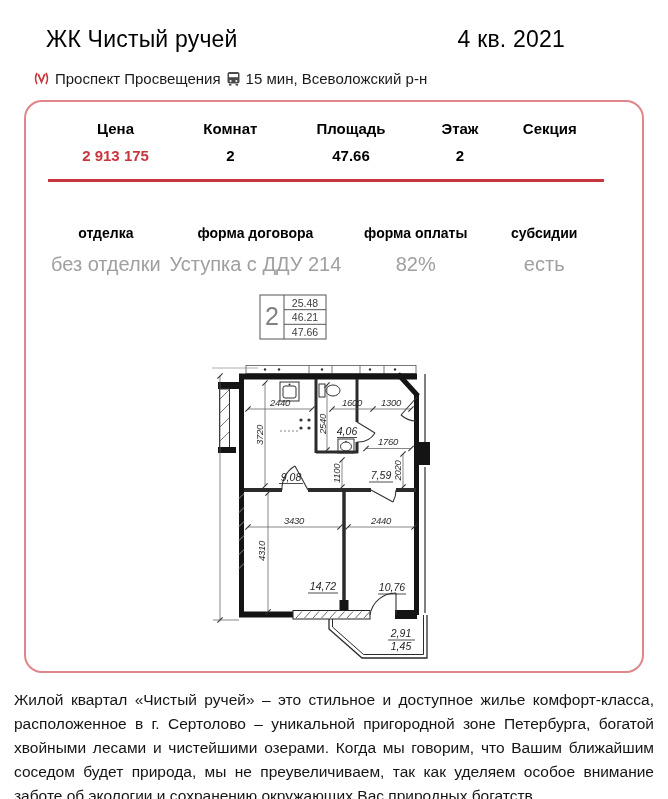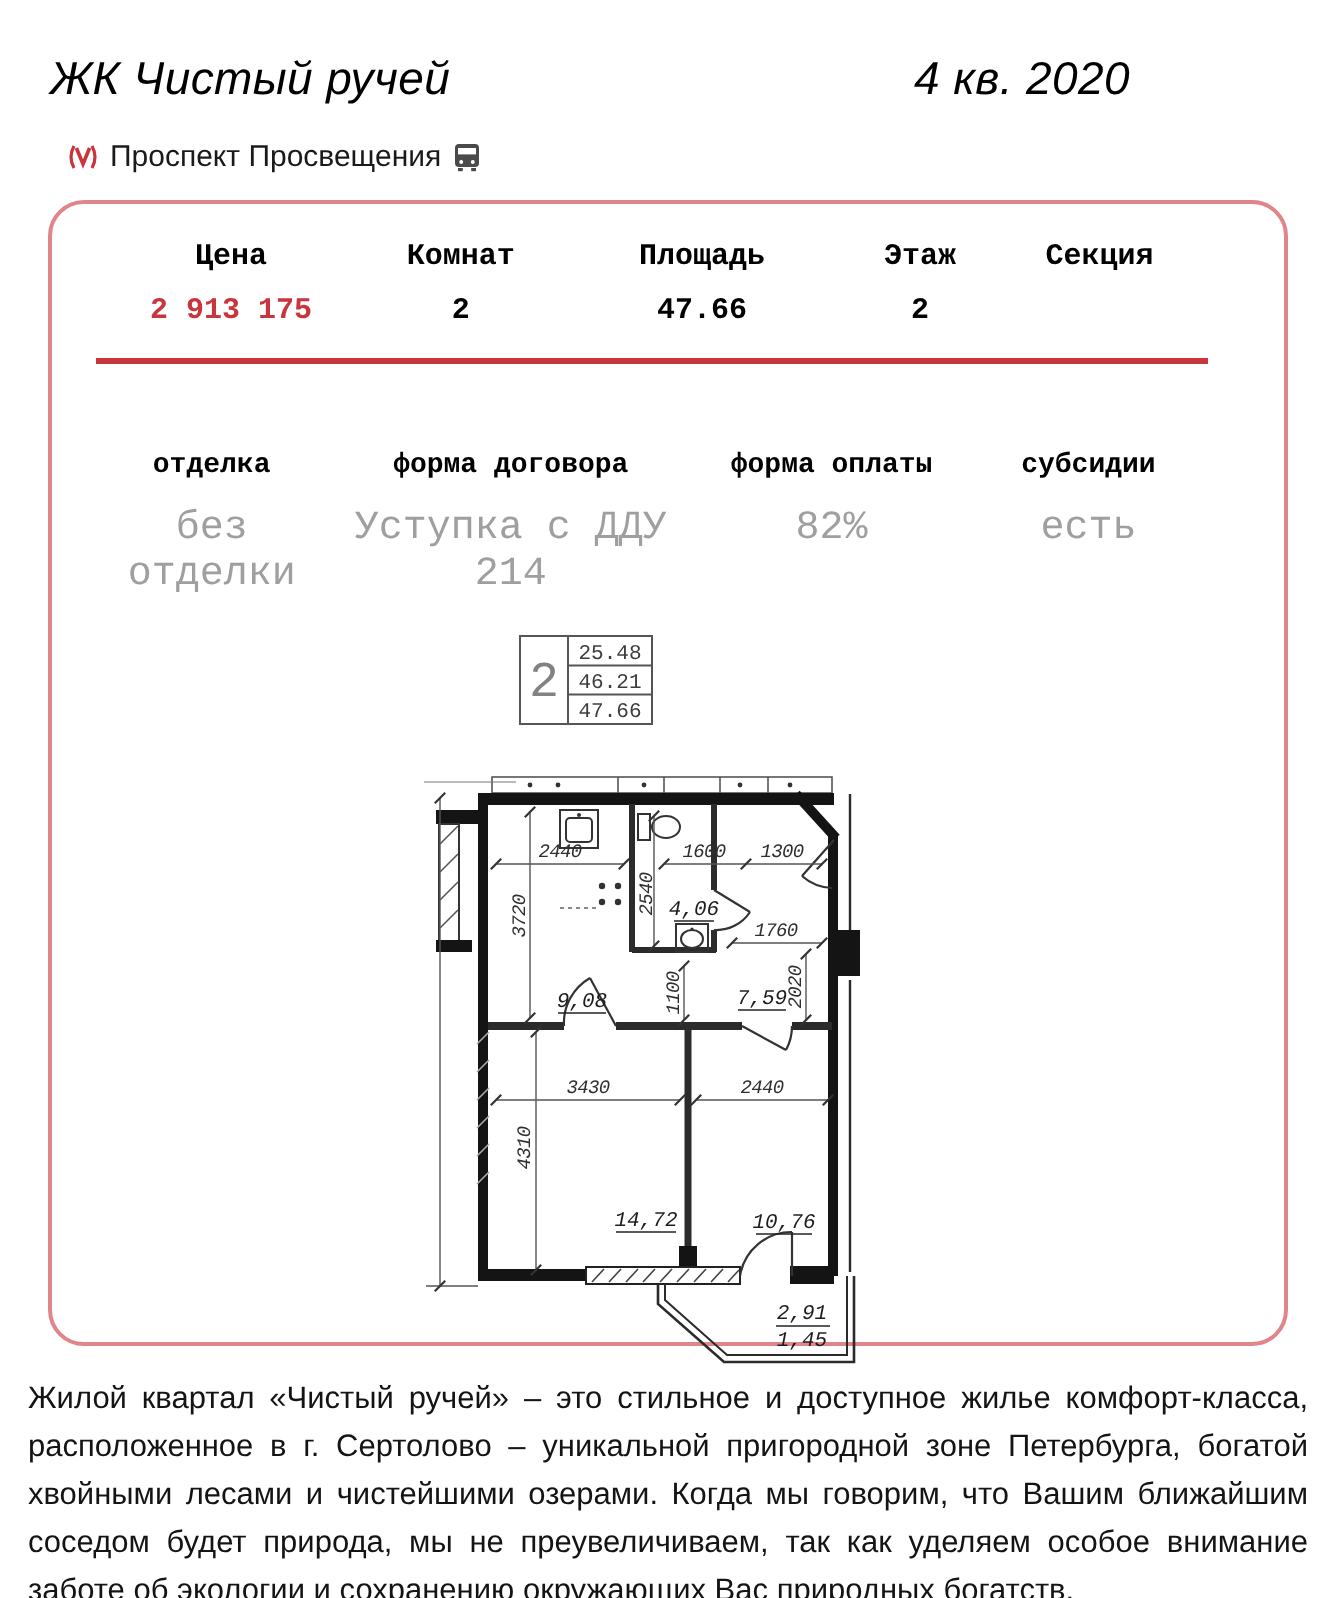--- a/index.html
+++ b/index.html
@@ -3,34 +3,33 @@
 <meta charset="utf-8">
 <style>
   * { margin:0; padding:0; box-sizing:border-box; }
   html,body { background:#fff; }
   body {
     width:668px; height:799px;
     font-family:"Liberation Sans","DejaVu Sans",sans-serif;
     color:#000; overflow:hidden;
   }
   .page-header {
-    margin:26px 33px 0 25px; padding-right:70px;
-    display:flex; justify-content:space-between; align-items:center;font-style:italic;
+    margin:26px 33px 0 46px; padding-right:70px;
+    display:flex; justify-content:space-between; align-items:center;
   }
   .page-title, .quarter { font-size:23px; font-weight:400; color:#000; letter-spacing:.2px; }
   .location-row {
     margin:17px 33px 0 33px; font-size:15px; color:#1a1a1a;
     display:flex; align-items:center; gap:5px;text-align:right;
   }
   .metro-icon svg, .bus-icon svg { display:block; }
   .card {
     margin:13px 24px 0 24px; height:573px;
     border:2px solid #e0868a; border-radius:18px;
     padding:18px 38px 12px 22px;
-    font-family:Liberation Mono, monospace;
   }
   .row-main { display:flex; text-align:center; }
   .row-main .col .lbl { font-size:15px; font-weight:bold; }
   .row-main .col .val { font-size:15px; font-weight:bold; margin-top:10px; min-height:15px; }
   .col-price { width:24.3%; } .col-rooms { width:17%; } .col-area { width:26.4%; }
   .col-floor { width:12.8%; } .col-section { width:19.5%; }
   .price-value { color:#c9353c; }
   .divider { height:3px; background:#c9353c; border:none; margin:15px 0 14px 0; }
   .row-details { display:flex; text-align:center;margin-top:43px; }
   .row-details .col .lbl { font-size:14px; font-weight:bold; }
@@ -44,21 +43,21 @@
   }
   .dim-txt { font-size:9.5px; font-style:italic; fill:#2f2f2f; letter-spacing:-0.3px; }
   .area-txt { font-size:10.5px; font-style:italic; fill:#1d1d1d; }
   .stamp-txt { font-size:10.5px; fill:#3d3d3d; }
 </style>
 </head>
 <body>
 
 <div class="page-header">
   <div class="page-title">ЖК Чистый ручей</div>
-  <div class="quarter">4 кв. 2020</div>
+  <div class="quarter">4 кв. 2021</div>
 </div>
 
 <div class="location-row">
   <span class="metro-icon">
     <svg width="17" height="15" viewBox="0 0 17 15">
       <path d="M4,2 Q1,7.5 4,13" fill="none" stroke="#c9353c" stroke-width="1.6"></path>
       <path d="M13,2 Q16,7.5 13,13" fill="none" stroke="#c9353c" stroke-width="1.6"></path>
       <path d="M5.2,3 L8.5,11 L11.8,3" fill="none" stroke="#c9353c" stroke-width="1.8"></path>
     </svg>
   </span>
@@ -66,20 +65,21 @@
   <span class="bus-icon">
     <svg width="15" height="15" viewBox="0 0 15 15">
       <rect x="1.5" y="1" width="12" height="11.5" rx="2" fill="#4a4a4a"></rect>
       <rect x="3" y="3" width="9" height="3.2" fill="#fff"></rect>
       <circle cx="4.6" cy="10" r="1" fill="#fff"></circle>
       <circle cx="10.4" cy="10" r="1" fill="#fff"></circle>
       <rect x="3" y="13" width="2.4" height="1.6" fill="#4a4a4a"></rect>
       <rect x="9.6" y="13" width="2.4" height="1.6" fill="#4a4a4a"></rect>
     </svg>
   </span>
+  <span>15 мин, Всеволожский р-н</span>
 </div>
 
 <div class="card">
 
   <div class="row-main">
     <div class="col col-price">
       <div class="lbl">Цена</div>
       <div class="val price-value">2 913 175</div>
     </div>
     <div class="col col-rooms">

